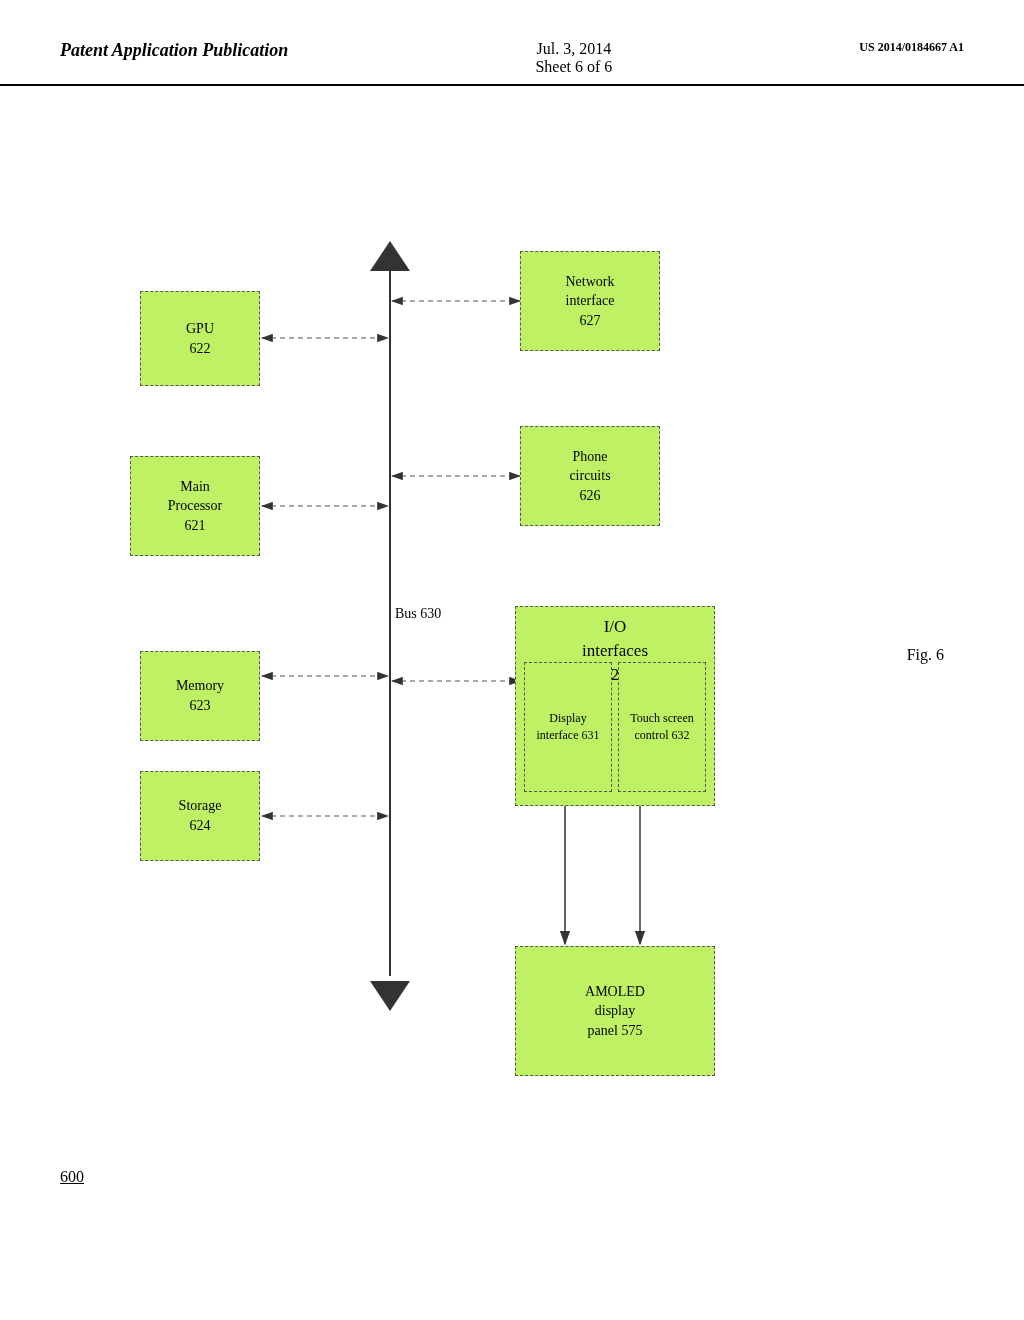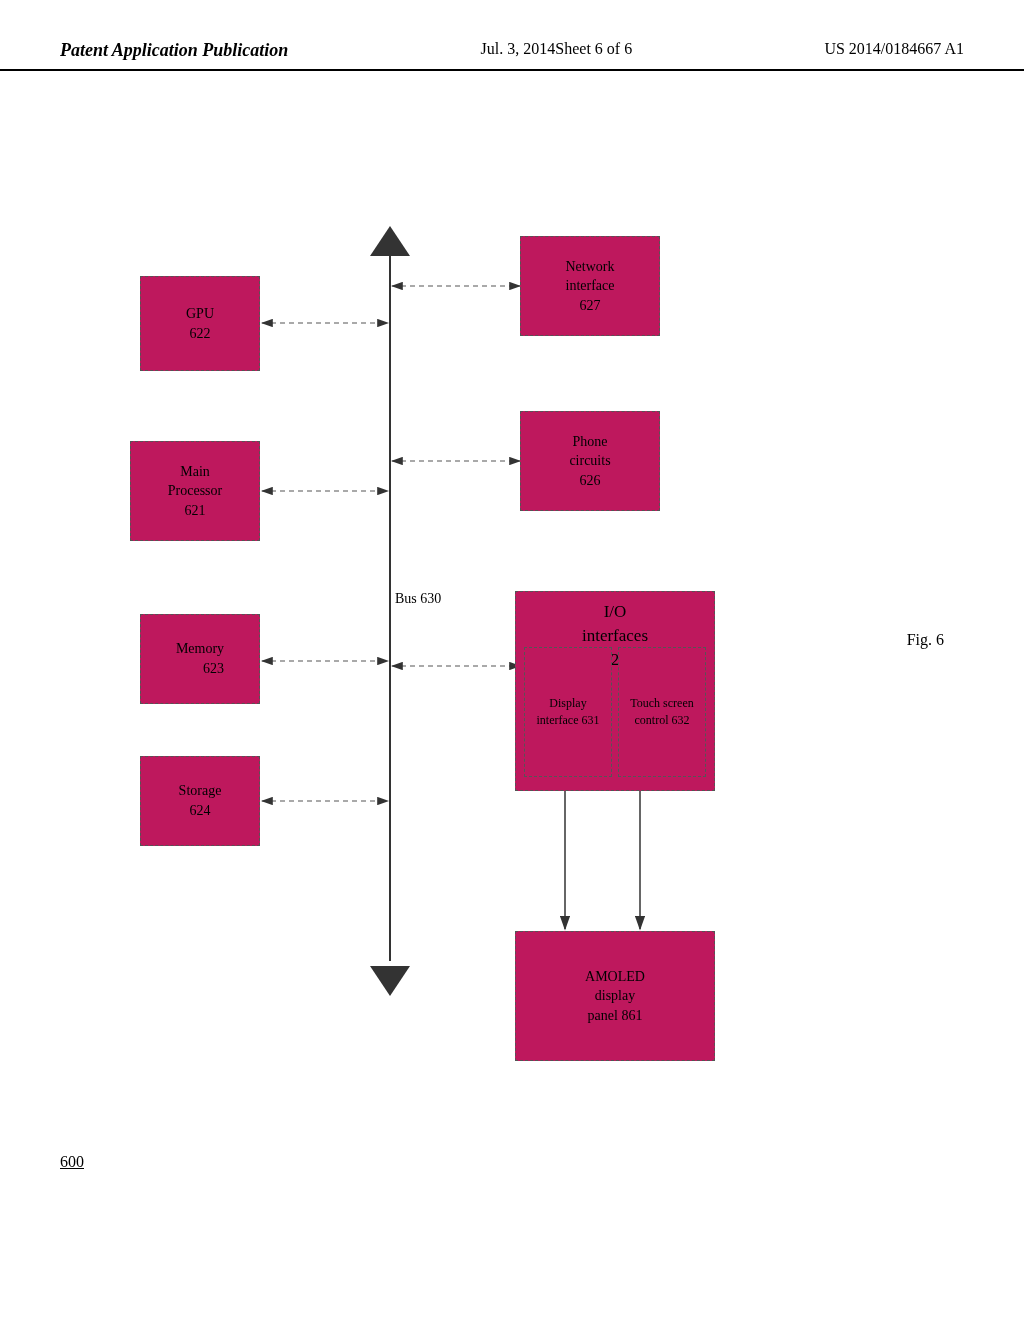--- a/index.html
+++ b/index.html
@@ -21,47 +21,48 @@
     }
 
     .header-left {
       font-weight: bold;
       font-size: 18px;
       font-style: italic;
     }
 
     .header-center {
       display: flex;
+      flex-direction: column;
       align-items: center;
       font-size: 16px;
     }
 
     .header-right {
-      font-size: 16px;
-      font-weight: normal;
+      font-size: 12px;
+      font-weight: bold;
     }
 
     .diagram-area {
       position: relative;
       width: 100%;
       height: 1160px;
     }
 
     
     .box {
       position: absolute;
       border: 1.5px dashed #555;
       display: flex;
       flex-direction: column;
       align-items: center;
       justify-content: center;
       text-align: center;
       font-size: 14px;
       line-height: 1.4;
-      background: #be185d;
+      background: #bef264;
     }
 
     
     svg.arrows {
       position: absolute;
       top: 0;
       left: 0;
       width: 100%;
       height: 100%;
       pointer-events: none;
@@ -135,21 +136,21 @@
     <span style="white-space:pre-line">GPU
 622</span>
   </div>
 
   <div class="box" style="left: 130px; top: 370px; width: 130px; height: 100px;">
     <span style="white-space:pre-line">Main
 Processor
 621</span>
   </div>
 
-  <div class="box" style="left: 140px; top: 543px; width: 120px; height: 90px; text-align: right;">
+  <div class="box" style="left: 140px; top: 565px; width: 120px; height: 90px;">
     <span style="white-space:pre-line">Memory
 623</span>
   </div>
 
   <div class="box" style="left: 140px; top: 685px; width: 120px; height: 90px;">
     <span style="white-space:pre-line">Storage
 624</span>
   </div>
 
   <div style="position:absolute; left: 395px; top: 520px; font-size:14px;">
@@ -183,21 +184,21 @@
 
     <div class="box" style="position:absolute; right: 8px; top: 55px; width: 88px; height: 130px; font-size: 12px;">
       <span style="white-space:pre-line">Touch screen
 control 632</span>
     </div>
   </div>
 
   <div class="box" style="left: 515px; top: 860px; width: 200px; height: 130px;">
     <span style="white-space:pre-line">AMOLED
 display
-panel 861</span>
+panel 575</span>
   </div>
 
   <div class="fig-label" style="right: 80px; top: 560px;">
     <span>Fig. 6</span>
   </div>
 
   <div class="diagram-ref" style="left: 60px; bottom: 60px;">
     <span>600</span>
   </div>
 

